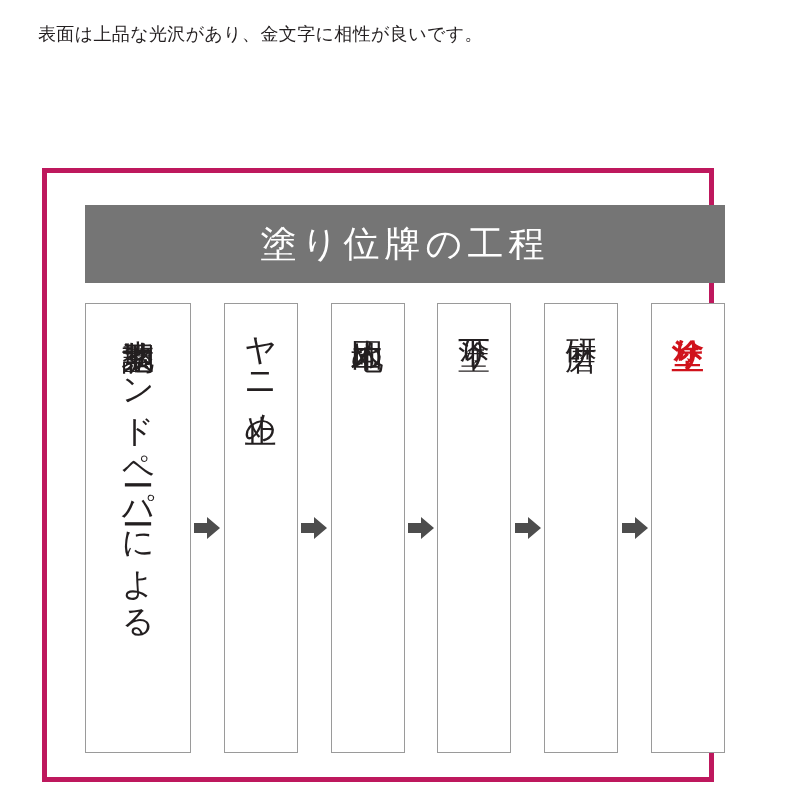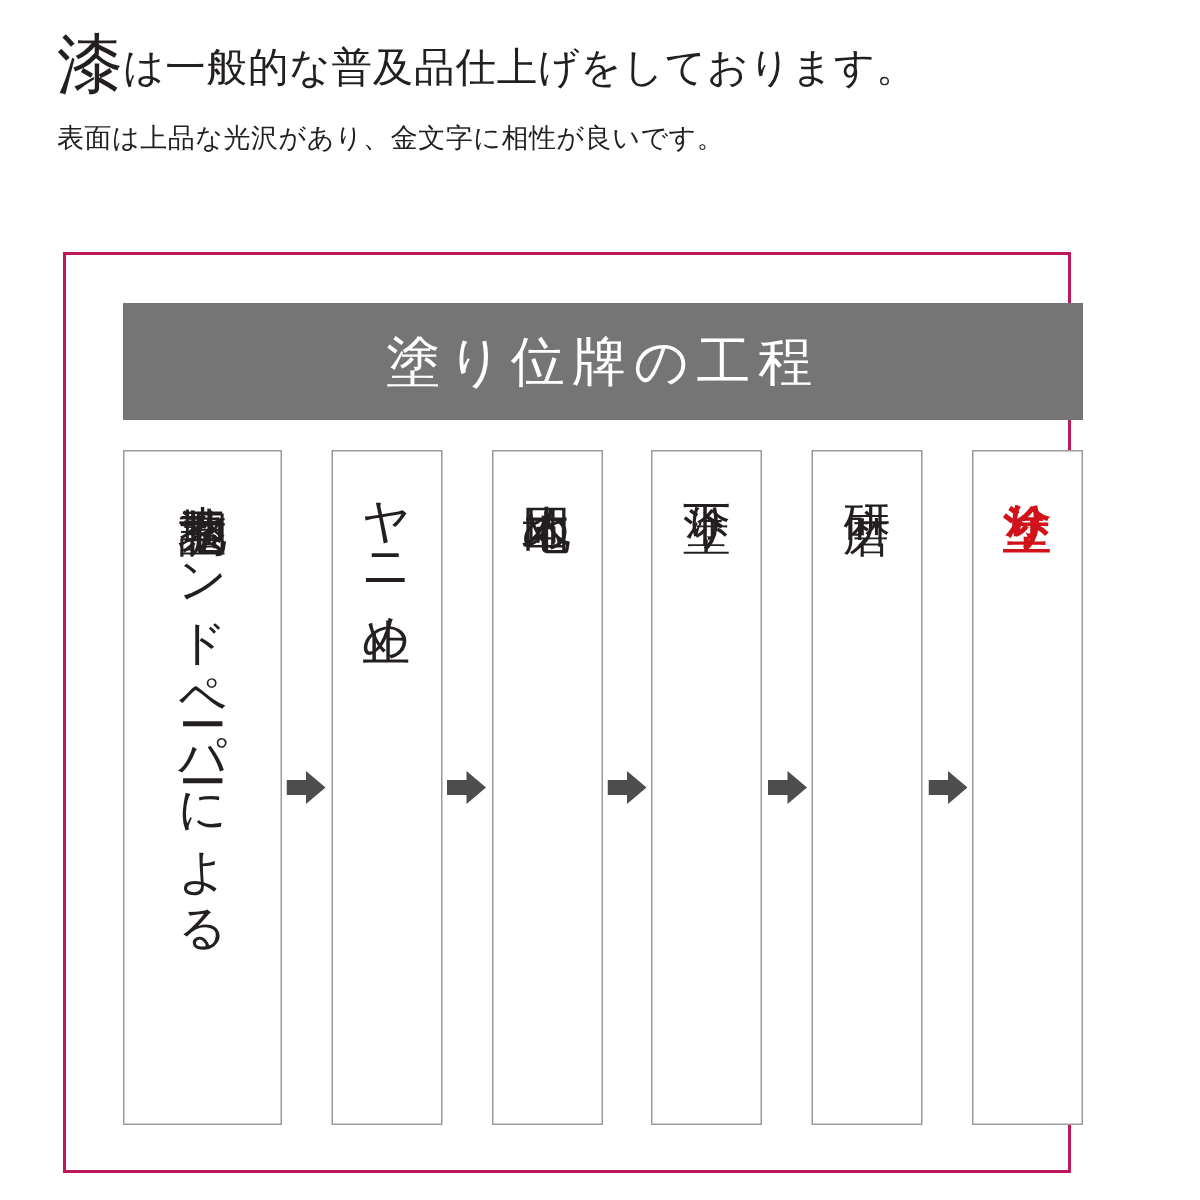--- a/index.html
+++ b/index.html
@@ -47,21 +47,21 @@
     line-height: 1.35;
   }
 
   
   .diagram-frame {
     position: absolute;
     left: 42px;
     top: 168px;
     width: 672px;
     height: 614px;
-    border: 2px solid #be185d;
+    border: 5px solid #be185d;
     box-sizing: border-box;
     background: #ffffff;
   }
 
   .diagram-title {
     position: absolute;
     left: 38px;
     top: 32px;
     width: 640px;
     height: 78px;
@@ -134,23 +134,20 @@
     justify-content: center;
   }
   .arrow svg { display: block; }
 </style>
 </head>
 <body>
 
 <div class="page">
 
   <div class="intro">
-    <div class="intro-line intro-line-1">
-      <span class="intro-lead">漆</span><span>は一般的な普及品仕上げをしております。</span>
-    </div>
     <div class="intro-line intro-line-2">表面は上品な光沢があり、金文字に相性が良いです。</div>
   </div>
 
   <div class="diagram-frame">
 
     <div class="diagram-title">塗り位牌の工程</div>
 
     <div class="flow">
 
       <div class="step step-w-wide">

